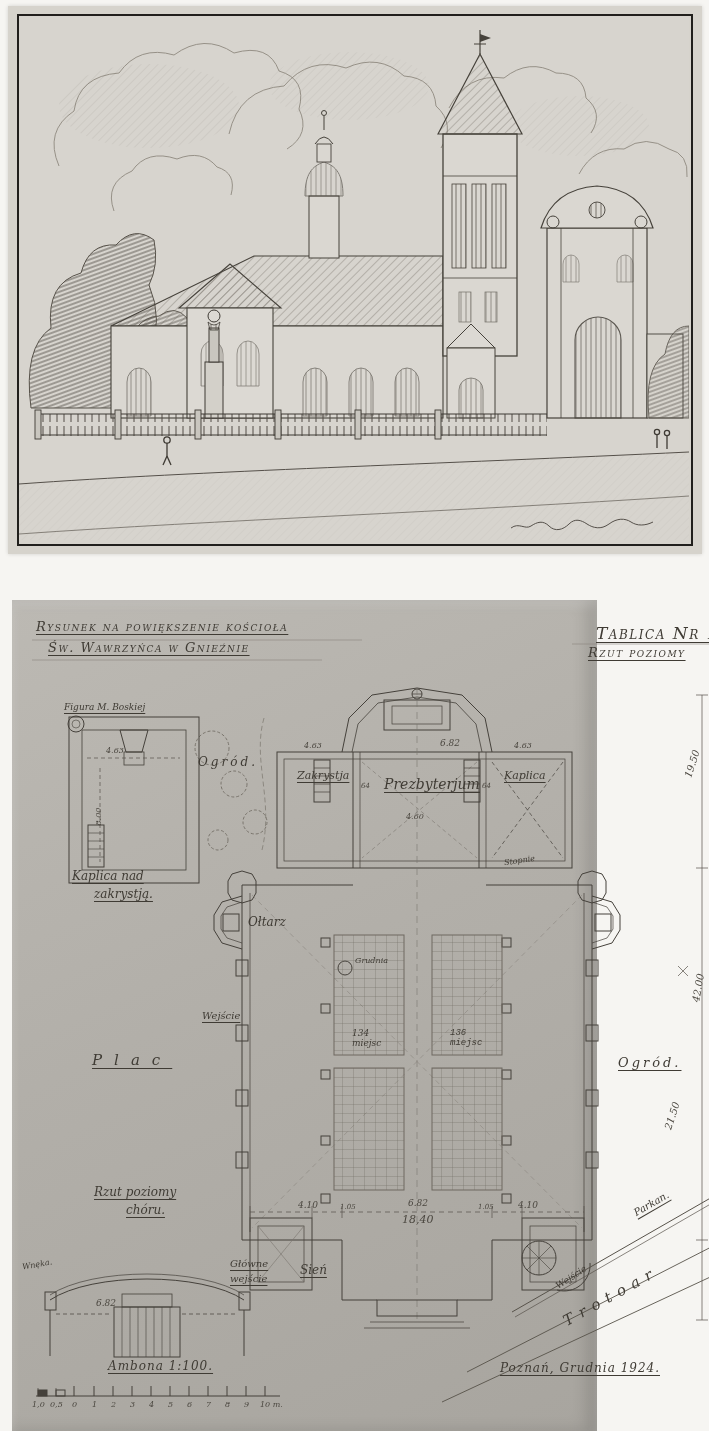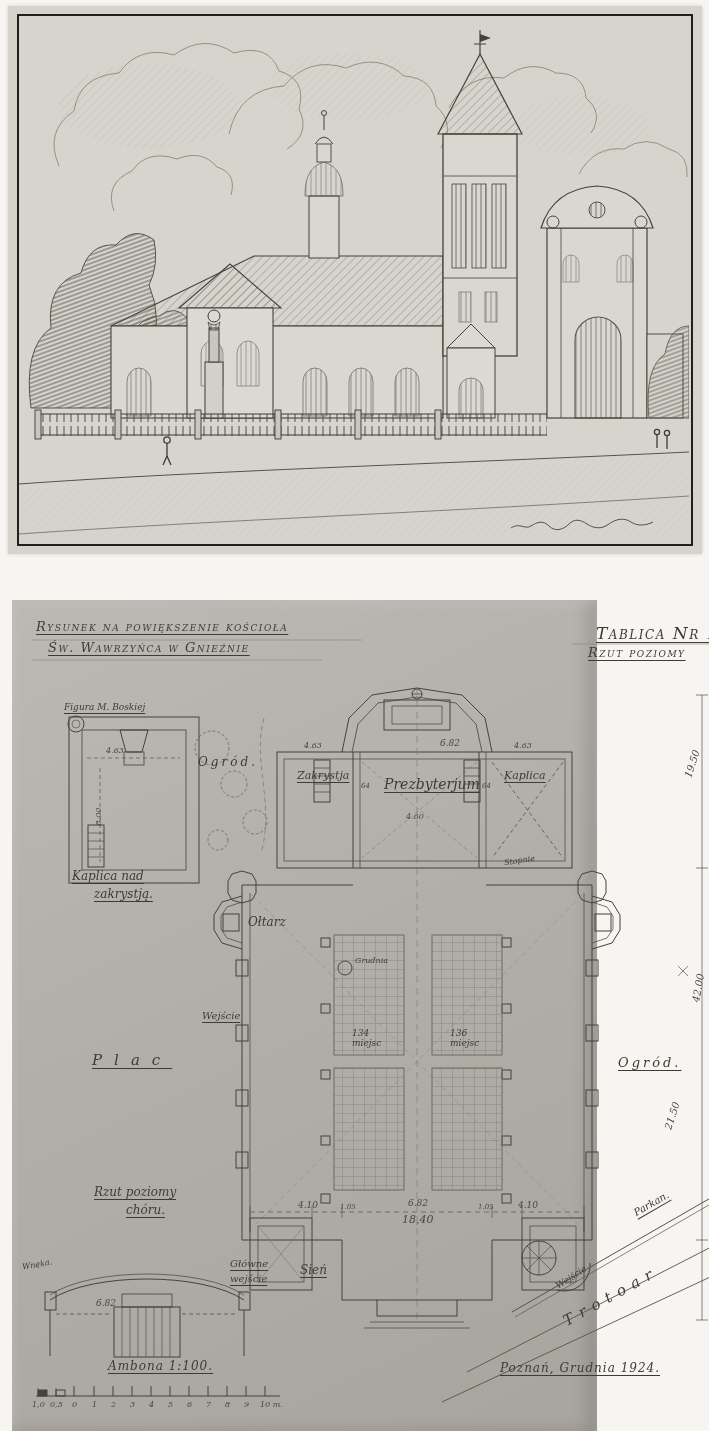--- a/index.html
+++ b/index.html
@@ -420,21 +420,21 @@
     <span class="lbl dim" style="left:470px;top:182px;font-size:7px;">64</span>
     <span class="lbl ul" style="left:492px;top:170px;font-size:11px;">Kaplica</span>
     <span class="lbl dim" style="left:394px;top:212px;font-size:8px;">4.60</span>
     <span class="lbl" style="left:492px;top:256px;font-size:8px;transform:rotate(-8deg);">Stopnie</span>
 
     <span class="lbl" style="left:236px;top:316px;font-size:12px;">Ołtarz</span>
     <span class="lbl" style="left:343px;top:356px;font-size:8px;">Grudnia</span>
     <span class="lbl ul" style="left:190px;top:410px;font-size:10px;">Wejście</span>
 
     <span class="lbl ctr" style="left:340px;top:428px;font-size:9px;width:38px;white-space:normal;">134 miejsc</span>
-    <span class="lbl ctr" style="left:438px;top:428px;font-size:9px;width:38px;white-space:normal;">136 miejsc</span>
+    <span class="lbl ctr" style="left:438px;top:428px;font-size:9px;width:38px;white-space:normal;font-family:Liberation Mono, monospace;">136 miejsc</span>
 
     <span class="lbl ul" style="left:64px;top:452px;font-size:15px;letter-spacing:12px;margin-left:16px;">Plac</span>
     <span class="lbl ul" style="left:606px;top:456px;font-size:13px;letter-spacing:3px;">Ogród.</span>
 
     <span class="lbl dim" style="left:666px;top:158px;font-size:10px;transform:rotate(-72deg);">19.50</span>
     <span class="lbl dim" style="left:672px;top:382px;font-size:10px;transform:rotate(-80deg);">42.00</span>
     <span class="lbl dim" style="left:646px;top:510px;font-size:10px;transform:rotate(-72deg);">21.50</span>
 
     <span class="lbl dim" style="left:286px;top:600px;font-size:9px;">4.10</span>
     <span class="lbl dim" style="left:328px;top:603px;font-size:7px;">1.05</span>

